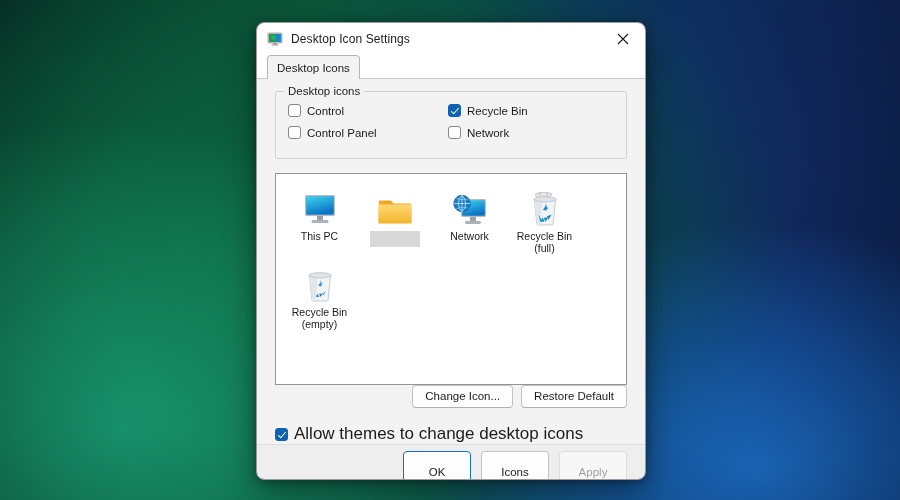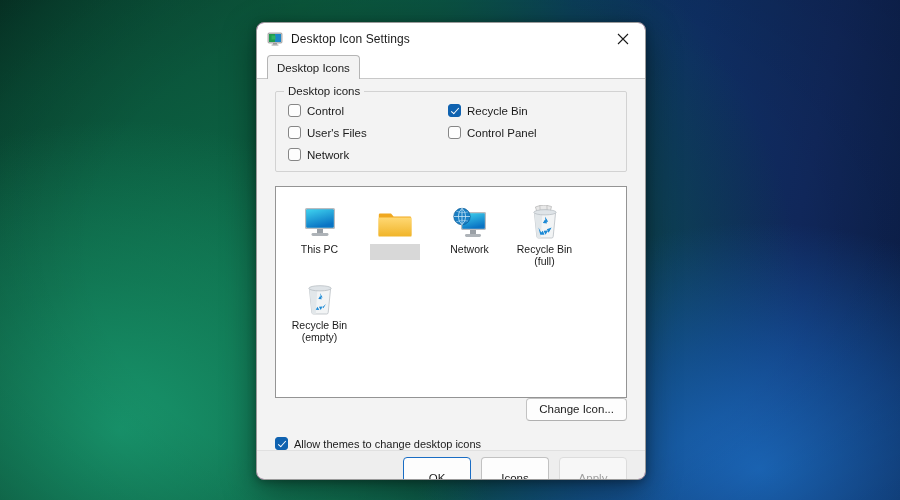--- a/index.html
+++ b/index.html
@@ -233,21 +233,21 @@
   .row-right {
     display: flex;
     justify-content: flex-end;
     gap: 8px;
   }
   .allow-row {
     display: flex;
     align-items: center;
     gap: 6px;
     margin-top: 16px;
-    font-size: 11px;
+    font-size: 17px;
     color: #1b1b1b;
   }
 
   
   .footer {
     flex: 0 0 auto;
     height: 54px;
     background: #eeeeee;
     border-top: 1px solid #e0e0e0;
     display: flex;
@@ -298,24 +298,20 @@
 
         <div class="cb-row">
           <span class="cbox"></span>
           <span>Control</span>
         </div>
         <div class="cb-row">
           <span class="cbox checked"></span>
           <span>Recycle Bin</span>
         </div>
 
-        <div class="cb-row">
-          <span class="cbox"></span>
-          <span>User's Files</span>
-        </div>
         <div class="cb-row">
           <span class="cbox"></span>
           <span>Control Panel</span>
         </div>
 
         <div class="cb-row">
           <span class="cbox"></span>
           <span>Network</span>
         </div>
         <div></div>
@@ -410,20 +406,21 @@
           </svg>
         </div>
         <div class="icon-label">Recycle Bin
 (empty)</div>
       </div>
 
     </div>
 
     <div class="row-right">
       <button class="btn">Change Icon...</button>
+      <button class="btn">Restore Default</button>
     </div>
 
     <div class="allow-row">
       <span class="cbox checked"></span>
       <span>Allow themes to change desktop icons</span>
     </div>
 
   </div>
 
   <div class="footer">

